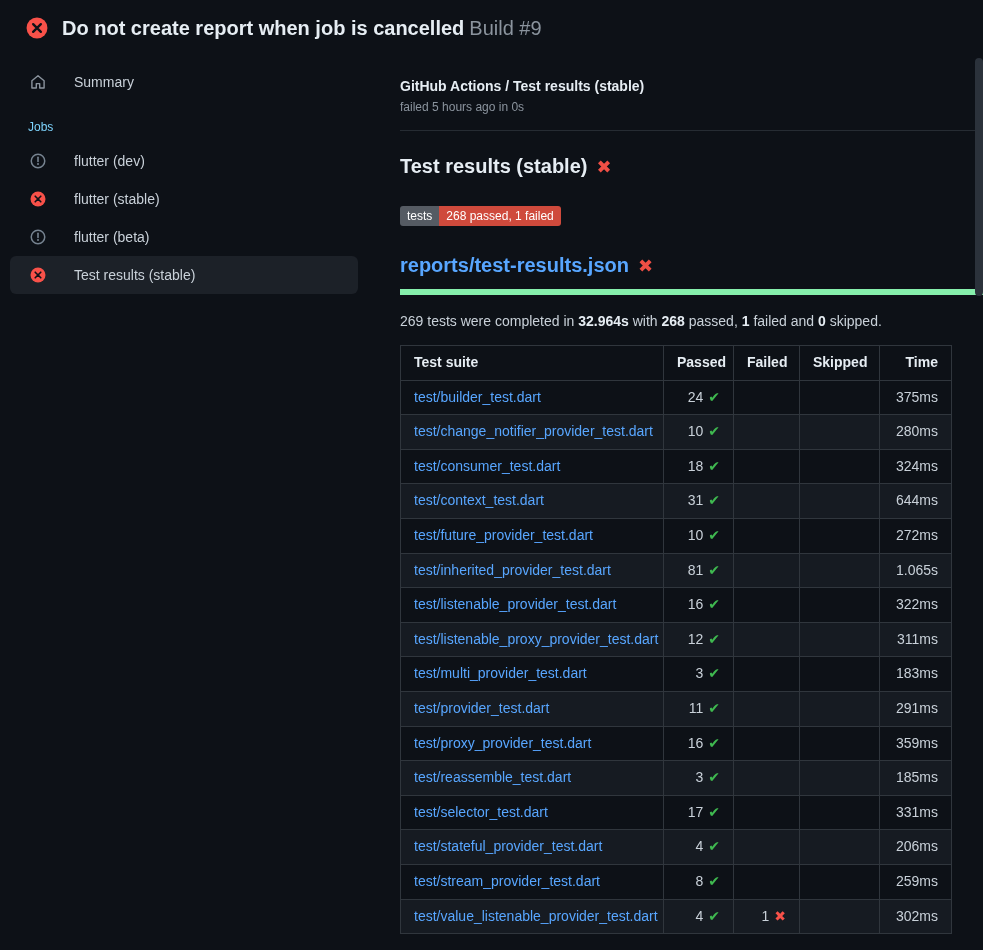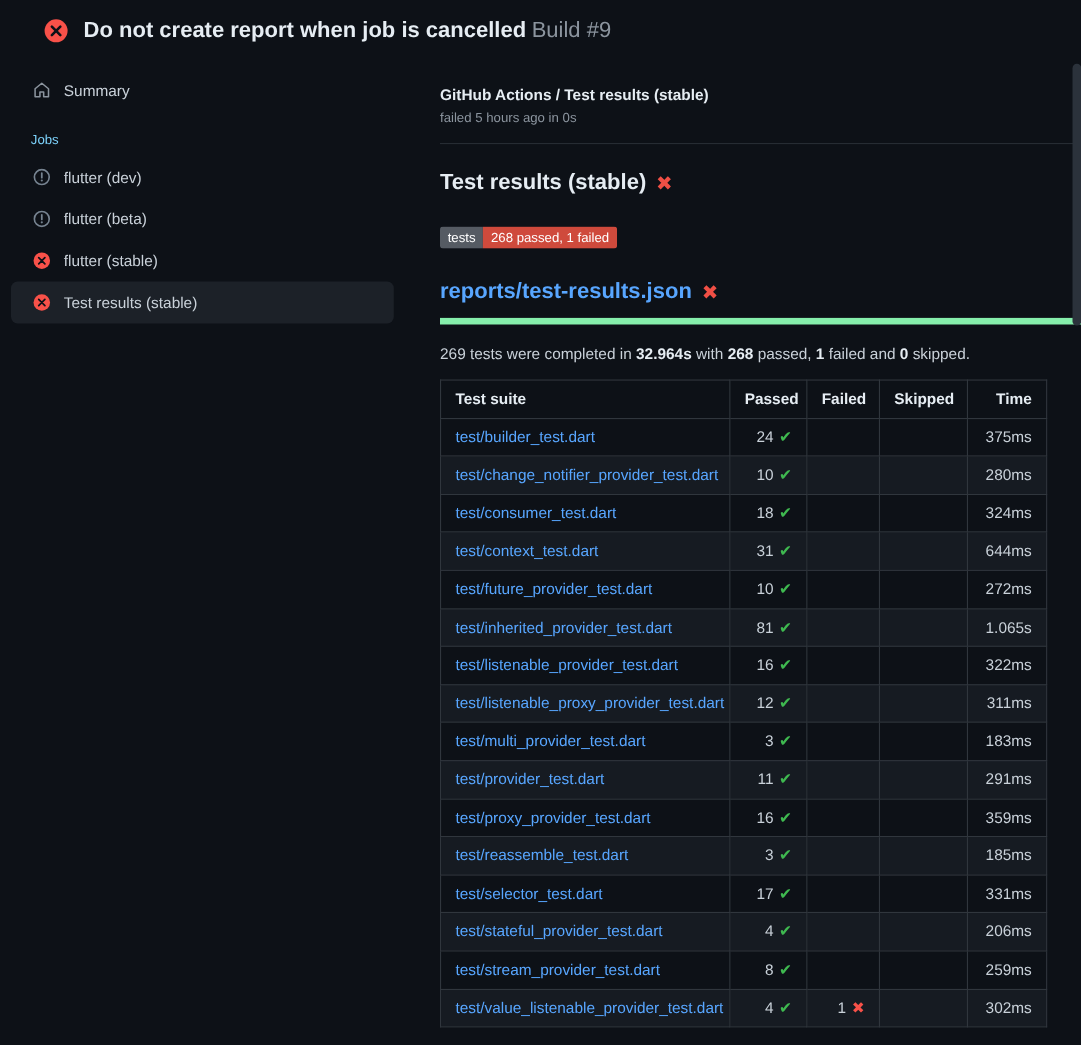--- a/index.html
+++ b/index.html
@@ -2,29 +2,29 @@
 <html><head>
 <meta charset="utf-8">
 <style>
   * { margin:0; padding:0; box-sizing:border-box; }
   html,body { background:#0d1117; }
   body {
     width:983px; height:950px; overflow:hidden; position:relative;
     color:#c9d1d9; font-family:"Liberation Sans","DejaVu Sans",sans-serif; font-size:14px;
   }
   
-  .top-header { display:flex; align-items:center; gap:14px; padding:16px 26px 12px 40px; }
+  .top-header { display:flex; align-items:center; gap:14px; padding:16px 26px 12px 26px; }
   .top-header h1 { font-size:20px; font-weight:700; color:#e6edf3; line-height:1.2; }
   .top-header .build { color:#8b949e; font-weight:400; margin-left:5px; }
   .icon-badge { display:inline-flex; flex-shrink:0; }
   
   .layout { display:flex; align-items:flex-start; }
   .sidebar { width:368px; flex-shrink:0; padding:12px 10px 0 10px; }
   .sidebar-item {
-    display:flex; align-items:center; gap:12px;
+    display:flex; align-items:center; gap:28px;
     padding:10px 10px 10px 20px; border-radius:6px; cursor:pointer;
     color:#c9d1d9; font-size:14px;
   }
   .sidebar-item.selected { background:#1c2128; }
   .side-icon { display:inline-flex; width:16px; height:16px; flex-shrink:0; }
   .section-label { color:#7dd3fc; font-size:12px; padding:20px 0 8px 18px; }
   .jobs-list .sidebar-item { padding-top:11px; padding-bottom:11px; }
   
   .content { flex:1; padding:26px 0 0 32px; min-width:0; }
   .breadcrumb { font-size:14px; font-weight:700; color:#e6edf3; }
@@ -104,35 +104,35 @@
               <circle cx="8" cy="8" r="6.75" fill="none" stroke="#768390" stroke-width="1.5"></circle>
               <path d="M8 4.3v4.2" stroke="#768390" stroke-width="1.6" stroke-linecap="round"></path>
               <circle cx="8" cy="11.1" r="1" fill="#768390"></circle>
             </svg>
           </span>
           <span>flutter (dev)</span>
         </div>
         <div class="sidebar-item">
           <span class="side-icon">
             <svg viewBox="0 0 16 16" width="16" height="16">
+              <circle cx="8" cy="8" r="7.5" fill="#f85149"></circle>
+              <path d="M5.2 5.2l5.6 5.6M10.8 5.2l-5.6 5.6" stroke="#0d1117" stroke-width="1.6" stroke-linecap="round"></path>
+            </svg>
+          </span>
+          <span>flutter (stable)</span>
+        </div>
+        <div class="sidebar-item">
+          <span class="side-icon">
+            <svg viewBox="0 0 16 16" width="16" height="16">
               <circle cx="8" cy="8" r="6.75" fill="none" stroke="#768390" stroke-width="1.5"></circle>
               <path d="M8 4.3v4.2" stroke="#768390" stroke-width="1.6" stroke-linecap="round"></path>
               <circle cx="8" cy="11.1" r="1" fill="#768390"></circle>
             </svg>
           </span>
           <span>flutter (beta)</span>
-        </div>
-        <div class="sidebar-item">
-          <span class="side-icon">
-            <svg viewBox="0 0 16 16" width="16" height="16">
-              <circle cx="8" cy="8" r="7.5" fill="#f85149"></circle>
-              <path d="M5.2 5.2l5.6 5.6M10.8 5.2l-5.6 5.6" stroke="#0d1117" stroke-width="1.6" stroke-linecap="round"></path>
-            </svg>
-          </span>
-          <span>flutter (stable)</span>
         </div>
         <div class="sidebar-item selected">
           <span class="side-icon">
             <svg viewBox="0 0 16 16" width="16" height="16">
               <circle cx="8" cy="8" r="7.5" fill="#f85149"></circle>
               <path d="M5.2 5.2l5.6 5.6M10.8 5.2l-5.6 5.6" stroke="#0d1117" stroke-width="1.6" stroke-linecap="round"></path>
             </svg>
           </span>
           <span>Test results (stable)</span>
         </div>

